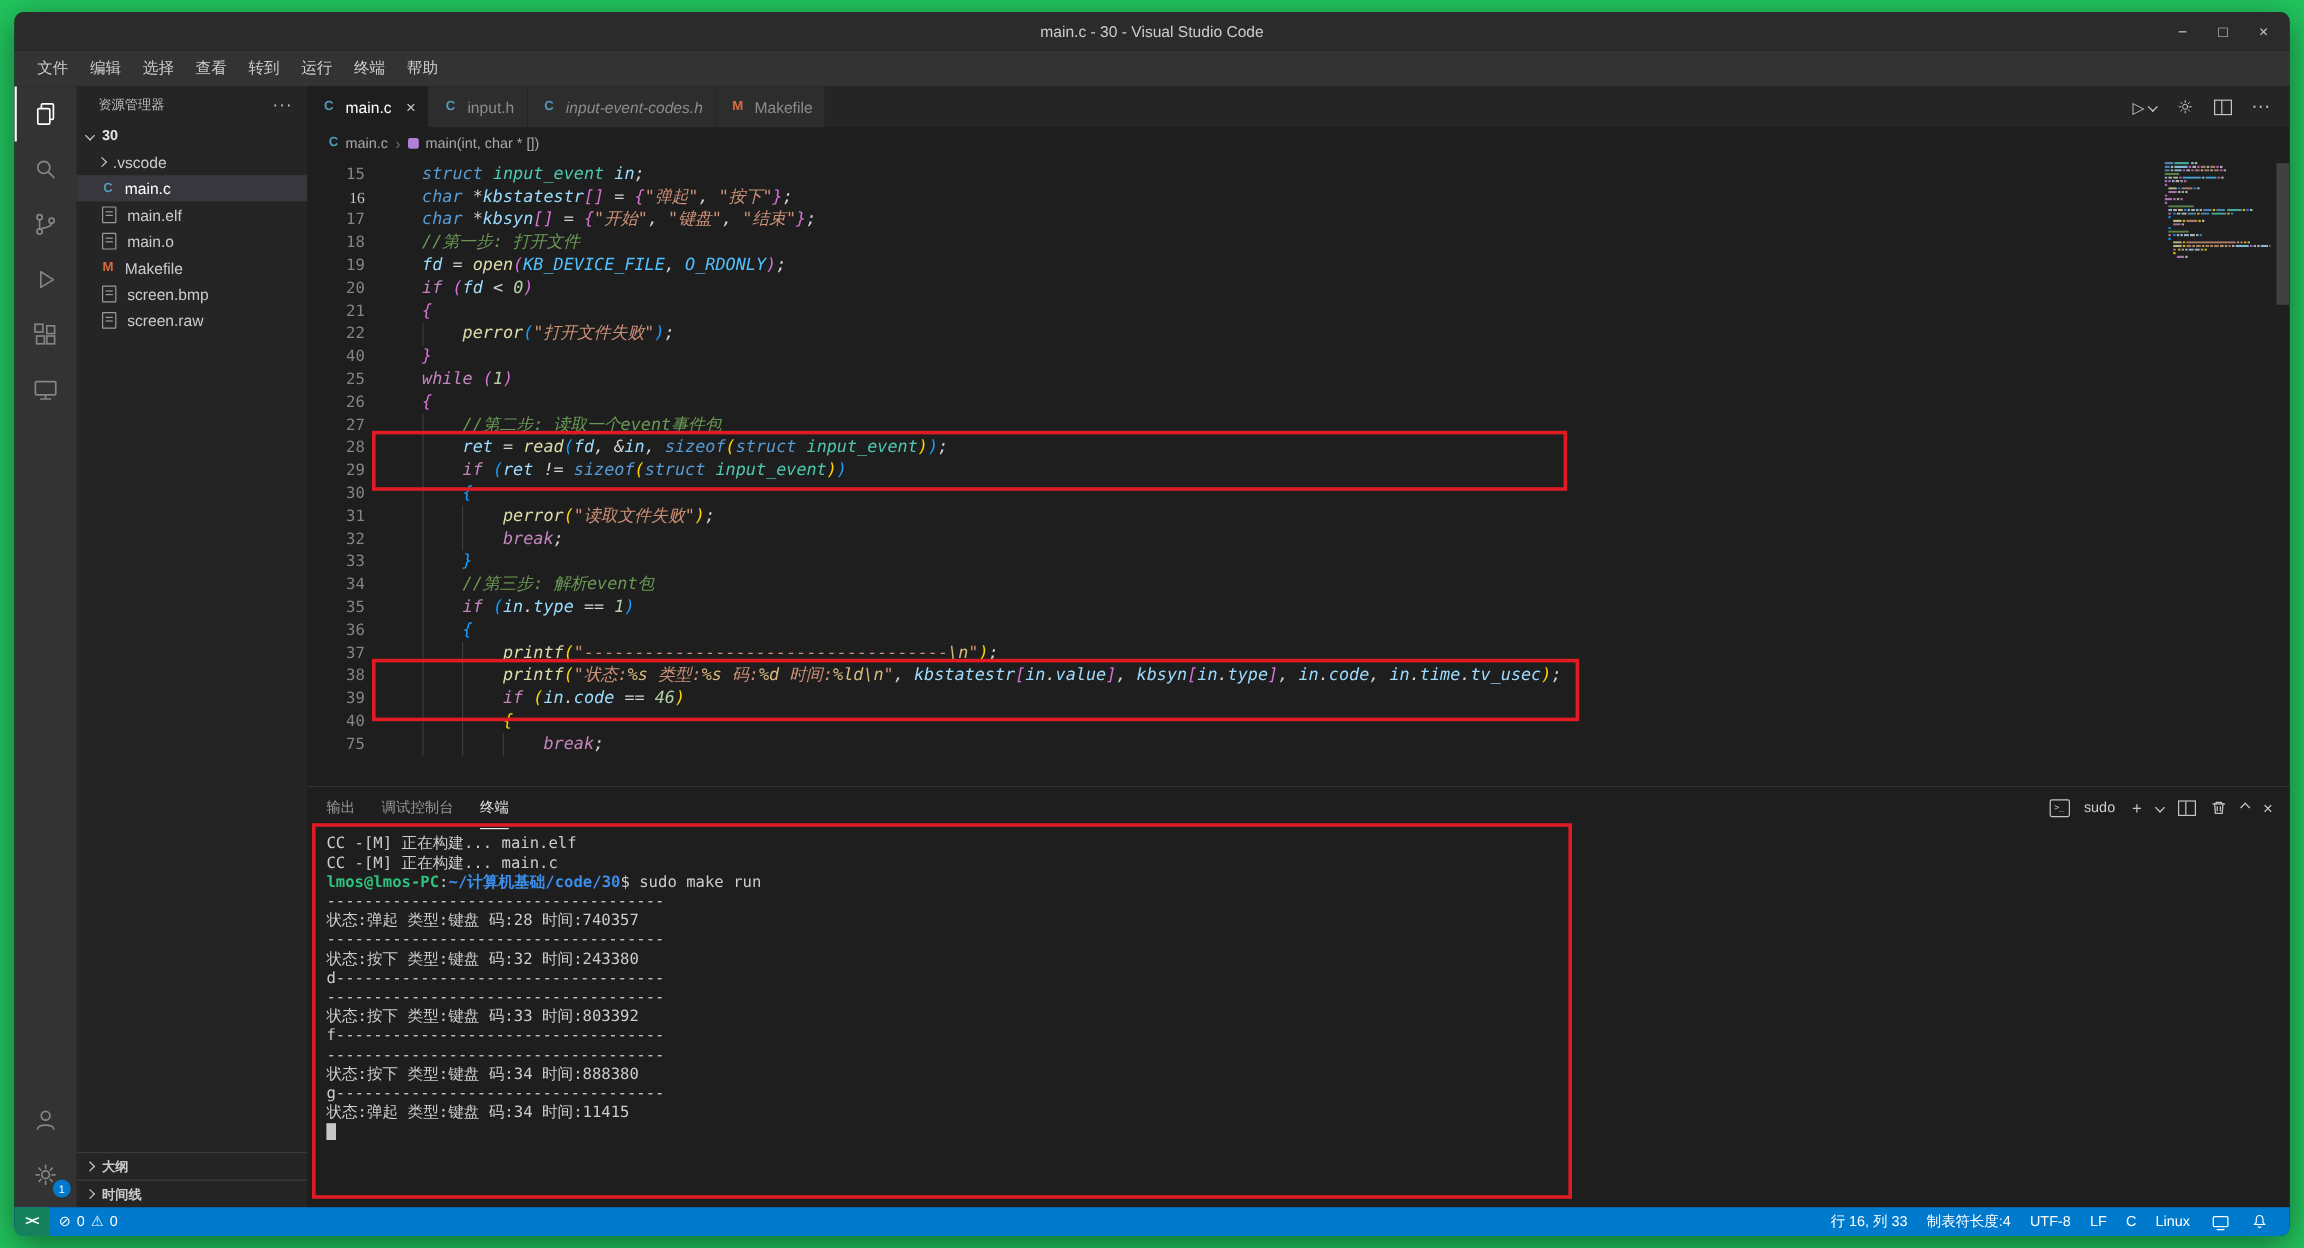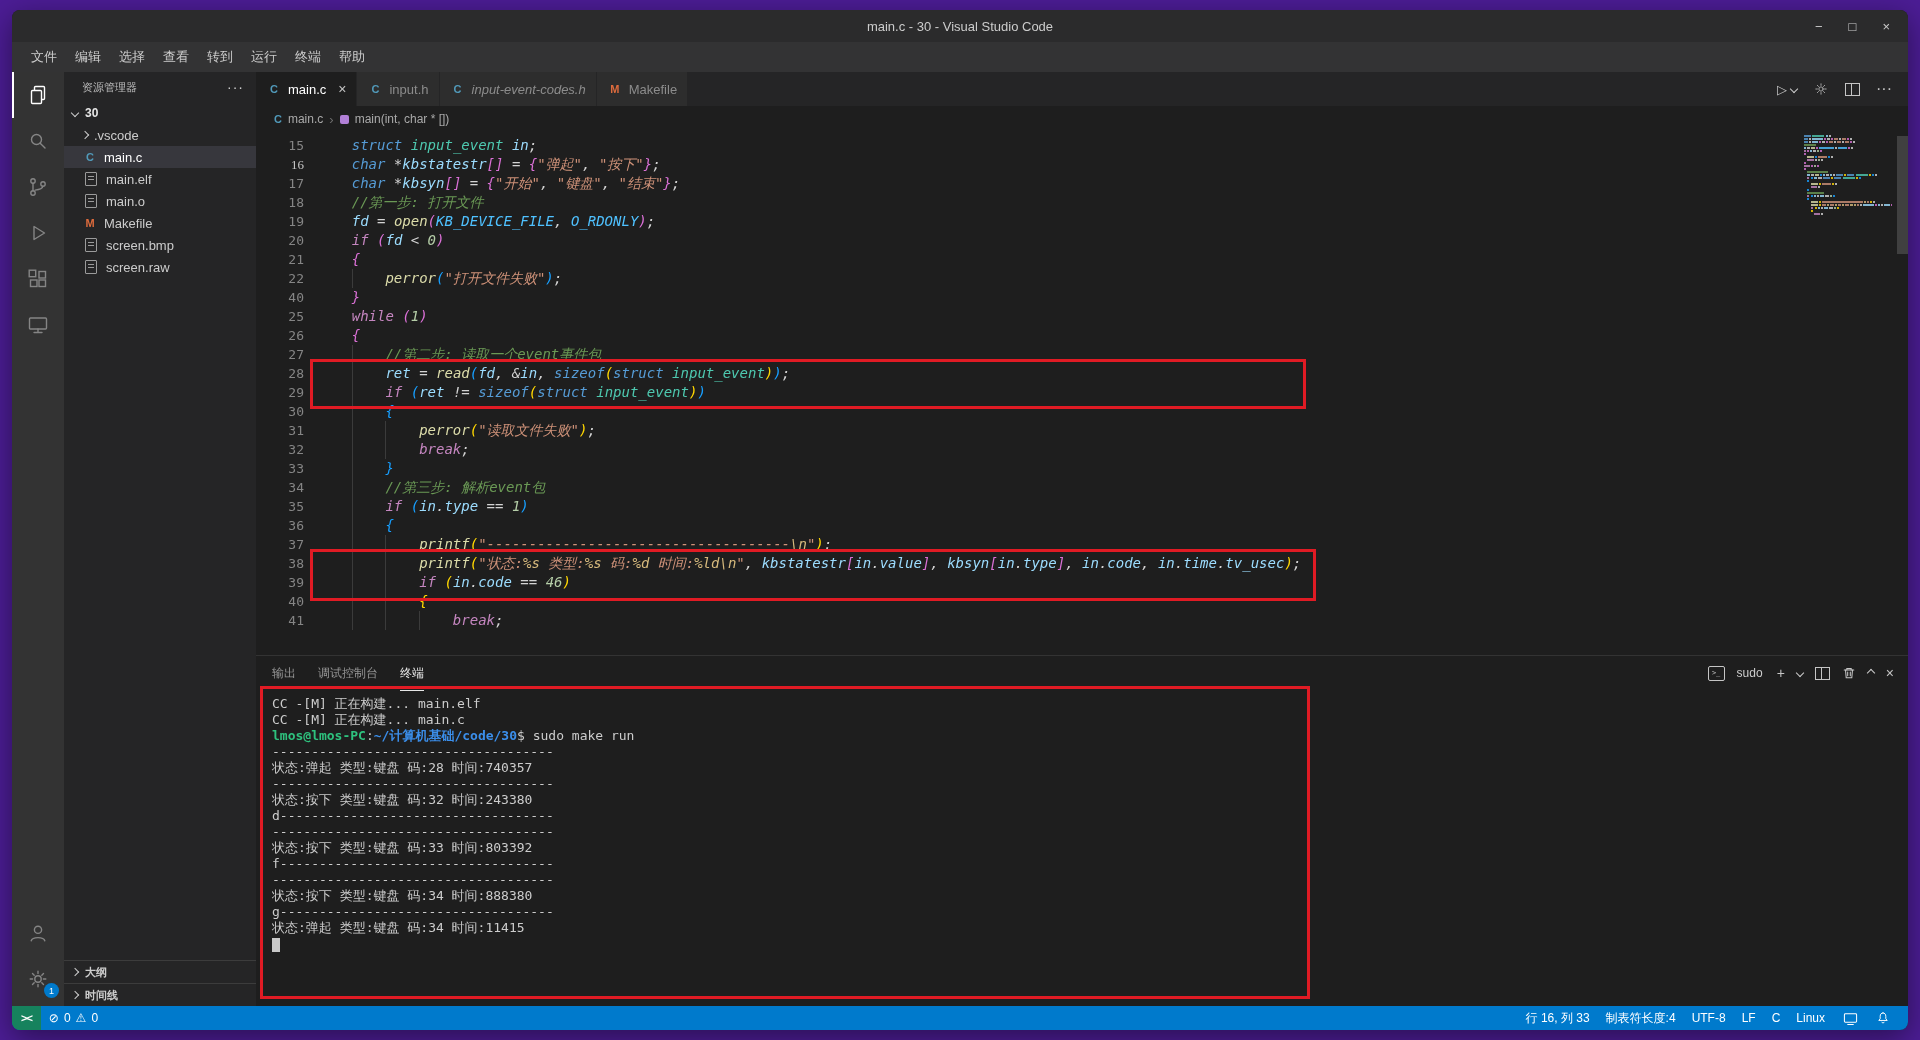--- a/index.html
+++ b/index.html
@@ -86,21 +86,21 @@
   .st-right{margin-left:auto;display:flex;align-items:center;padding-right:10px;gap:2px;}
   .st-right svg{stroke:#ffffff;fill:none;stroke-width:1.1;stroke-linecap:round;}
   .annotation{position:absolute;border:3px solid #e01b24;pointer-events:none;z-index:60;}
   #ann1{left:310px;top:359px;width:990px;height:44px;}
   #ann2{left:310px;top:549px;width:1000px;height:46px;}
   #ann3{left:260px;top:686px;width:1044px;height:307px;}
 </style>
 </head>
 <body>
 
-<div id="desktop" style="background: #4c1d95;">
+<div id="desktop" style="background: #22c55e;">
   <div id="window">
 
     <div class="titlebar">
       <div class="title">main.c - 30 - Visual Studio Code</div>
       <div class="win-controls">
         <span>−</span>
         <span>□</span>
         <span>×</span>
       </div>
     </div>
@@ -288,21 +288,21 @@
               <div class="code-line"><span class="ln">31</span><span class="lngap"></span><span class="code-text"><i class="guide" style="left: 33.72px;"></i><i class="guide" style="left: 67.44px;"></i><span class="tk-pl">            </span><span class="tk-fn">perror</span><span class="tk-b1">(</span><span class="tk-s">"读取文件失败"</span><span class="tk-b1">)</span><span class="tk-pl">;</span></span></div>
               <div class="code-line"><span class="ln">32</span><span class="lngap"></span><span class="code-text"><i class="guide" style="left: 33.72px;"></i><i class="guide" style="left: 67.44px;"></i><span class="tk-pl">            </span><span class="tk-ctl">break</span><span class="tk-pl">;</span></span></div>
               <div class="code-line"><span class="ln">33</span><span class="lngap"></span><span class="code-text"><i class="guide" style="left: 33.72px;"></i><span class="tk-pl">        </span><span class="tk-b3">}</span></span></div>
               <div class="code-line"><span class="ln">34</span><span class="lngap"></span><span class="code-text"><i class="guide" style="left: 33.72px;"></i><span class="tk-pl">        </span><span class="tk-c">//第三步: 解析event包</span></span></div>
               <div class="code-line"><span class="ln">35</span><span class="lngap"></span><span class="code-text"><i class="guide" style="left: 33.72px;"></i><span class="tk-pl">        </span><span class="tk-ctl">if</span><span class="tk-pl"> </span><span class="tk-b3">(</span><span class="tk-v">in</span><span class="tk-pl">.</span><span class="tk-v">type</span><span class="tk-pl"> == </span><span class="tk-n">1</span><span class="tk-b3">)</span></span></div>
               <div class="code-line"><span class="ln">36</span><span class="lngap"></span><span class="code-text"><i class="guide" style="left: 33.72px;"></i><span class="tk-pl">        </span><span class="tk-b3">{</span></span></div>
               <div class="code-line"><span class="ln">37</span><span class="lngap"></span><span class="code-text"><i class="guide" style="left: 33.72px;"></i><i class="guide" style="left: 67.44px;"></i><span class="tk-pl">            </span><span class="tk-fn">printf</span><span class="tk-b1">(</span><span class="tk-s">"------------------------------------</span><span class="tk-e">\n</span><span class="tk-s">"</span><span class="tk-b1">)</span><span class="tk-pl">;</span></span></div>
               <div class="code-line"><span class="ln">38</span><span class="lngap"></span><span class="code-text"><i class="guide" style="left: 33.72px;"></i><i class="guide" style="left: 67.44px;"></i><span class="tk-pl">            </span><span class="tk-fn">printf</span><span class="tk-b1">(</span><span class="tk-s">"状态:</span><span class="tk-e">%s</span><span class="tk-s"> 类型:</span><span class="tk-e">%s</span><span class="tk-s"> 码:</span><span class="tk-e">%d</span><span class="tk-s"> 时间:</span><span class="tk-e">%ld</span><span class="tk-e">\n</span><span class="tk-s">"</span><span class="tk-pl">, </span><span class="tk-v">kbstatestr</span><span class="tk-b2">[</span><span class="tk-v">in</span><span class="tk-pl">.</span><span class="tk-v">value</span><span class="tk-b2">]</span><span class="tk-pl">, </span><span class="tk-v">kbsyn</span><span class="tk-b2">[</span><span class="tk-v">in</span><span class="tk-pl">.</span><span class="tk-v">type</span><span class="tk-b2">]</span><span class="tk-pl">, </span><span class="tk-v">in</span><span class="tk-pl">.</span><span class="tk-v">code</span><span class="tk-pl">, </span><span class="tk-v">in</span><span class="tk-pl">.</span><span class="tk-v">time</span><span class="tk-pl">.</span><span class="tk-v">tv_usec</span><span class="tk-b1">)</span><span class="tk-pl">;</span></span></div>
               <div class="code-line"><span class="ln">39</span><span class="lngap"></span><span class="code-text"><i class="guide" style="left: 33.72px;"></i><i class="guide" style="left: 67.44px;"></i><span class="tk-pl">            </span><span class="tk-ctl">if</span><span class="tk-pl"> </span><span class="tk-b1">(</span><span class="tk-v">in</span><span class="tk-pl">.</span><span class="tk-v">code</span><span class="tk-pl"> == </span><span class="tk-n">46</span><span class="tk-b1">)</span></span></div>
               <div class="code-line"><span class="ln">40</span><span class="lngap"></span><span class="code-text"><i class="guide" style="left: 33.72px;"></i><i class="guide" style="left: 67.44px;"></i><span class="tk-pl">            </span><span class="tk-b1">{</span></span></div>
-              <div class="code-line"><span class="ln">41</span><span class="lngap"></span><span class="code-text"><i class="guide" style="left: 33.72px;"></i><i class="guide" style="left: 67.44px;"></i><i class="guide" style="left: 101.16px;"></i><span class="tk-pl">                </span><span class="tk-ctl">break</span><span class="tk-pl">;</span></span></div>
+              <div class="code-line"><span class="ln">75</span><span class="lngap"></span><span class="code-text"><i class="guide" style="left: 33.72px;"></i><i class="guide" style="left: 67.44px;"></i><i class="guide" style="left: 101.16px;"></i><span class="tk-pl">                </span><span class="tk-ctl">break</span><span class="tk-pl">;</span></span></div>
             </div>
           <div id="minimap">
               <div class="mm-line">
                 <span class="mm-seg" style="width: 3.6px; background: transparent; margin-right: 0px;"></span>
                 <span class="mm-seg" style="width: 7px; background: rgb(86, 156, 214);"></span>
                 <span class="mm-seg" style="width: 0.9px; background: transparent; margin-right: 0px;"></span>
                 <span class="mm-seg" style="width: 12px; background: rgb(78, 201, 176);"></span>
                 <span class="mm-seg" style="width: 0.9px; background: transparent; margin-right: 0px;"></span>
                 <span class="mm-seg" style="width: 2px; background: rgb(156, 220, 254);"></span>
                 <span class="mm-seg" style="width: 2px; background: rgb(212, 212, 212);"></span>

